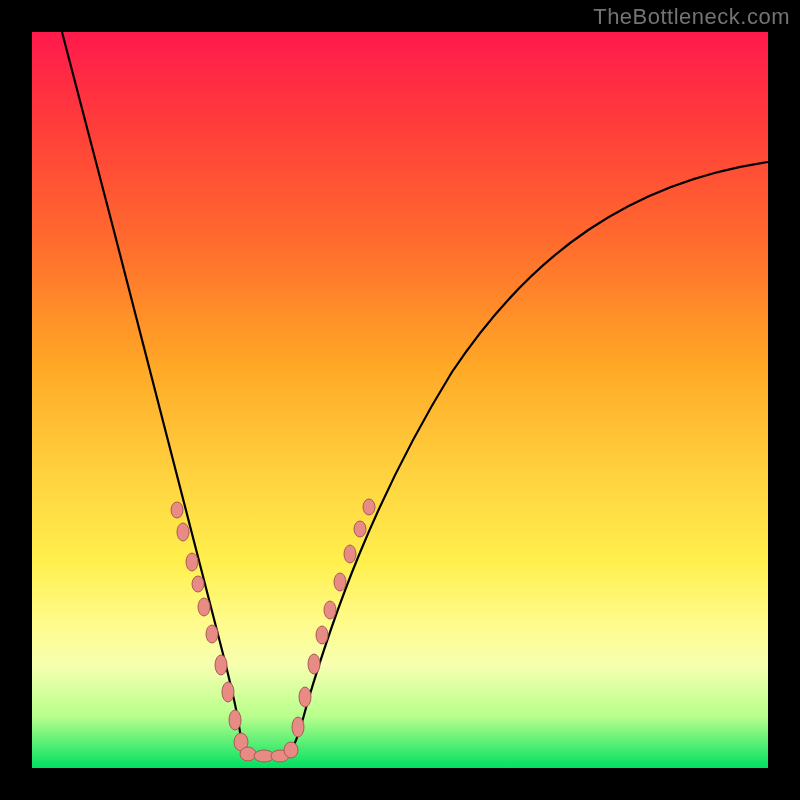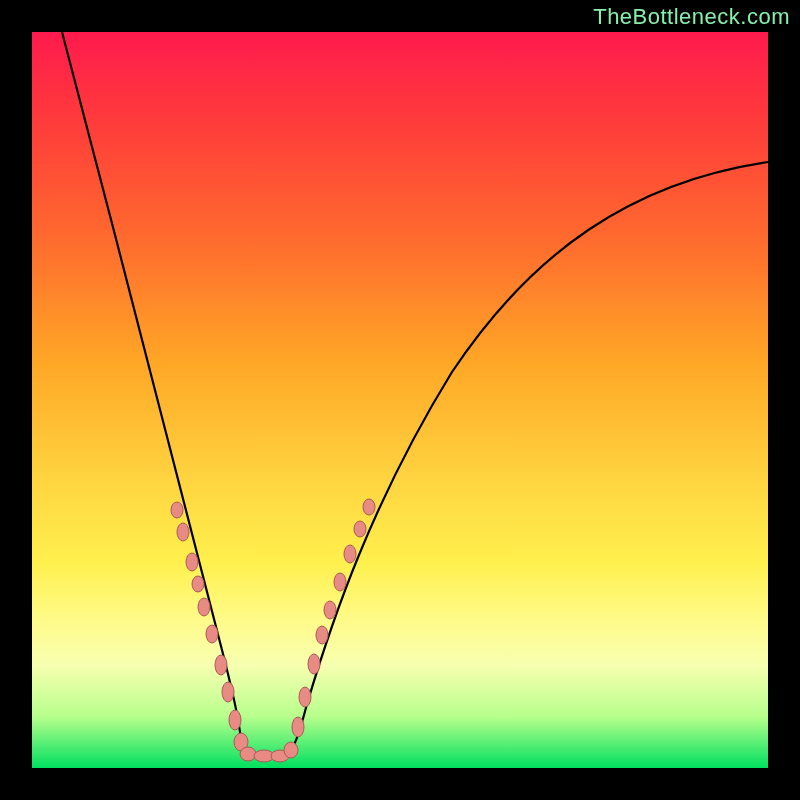--- a/index.html
+++ b/index.html
@@ -35,21 +35,21 @@
       #f7ffb0 86%,
       #b8ff8c 93%,
       #00e060 100%);
   }
   .watermark {
     position: absolute;
     top: 4px;
     right: 10px;
     font-family: Arial, Helvetica, sans-serif;
     font-size: 22px;
-    color: #86efac;
+    color: #737373;
     letter-spacing: 0.5px;
   }
   svg.curves {
     position: absolute;
     left: 0;
     top: 0;
     width: 736px;
     height: 736px;
     overflow: visible;
   }

